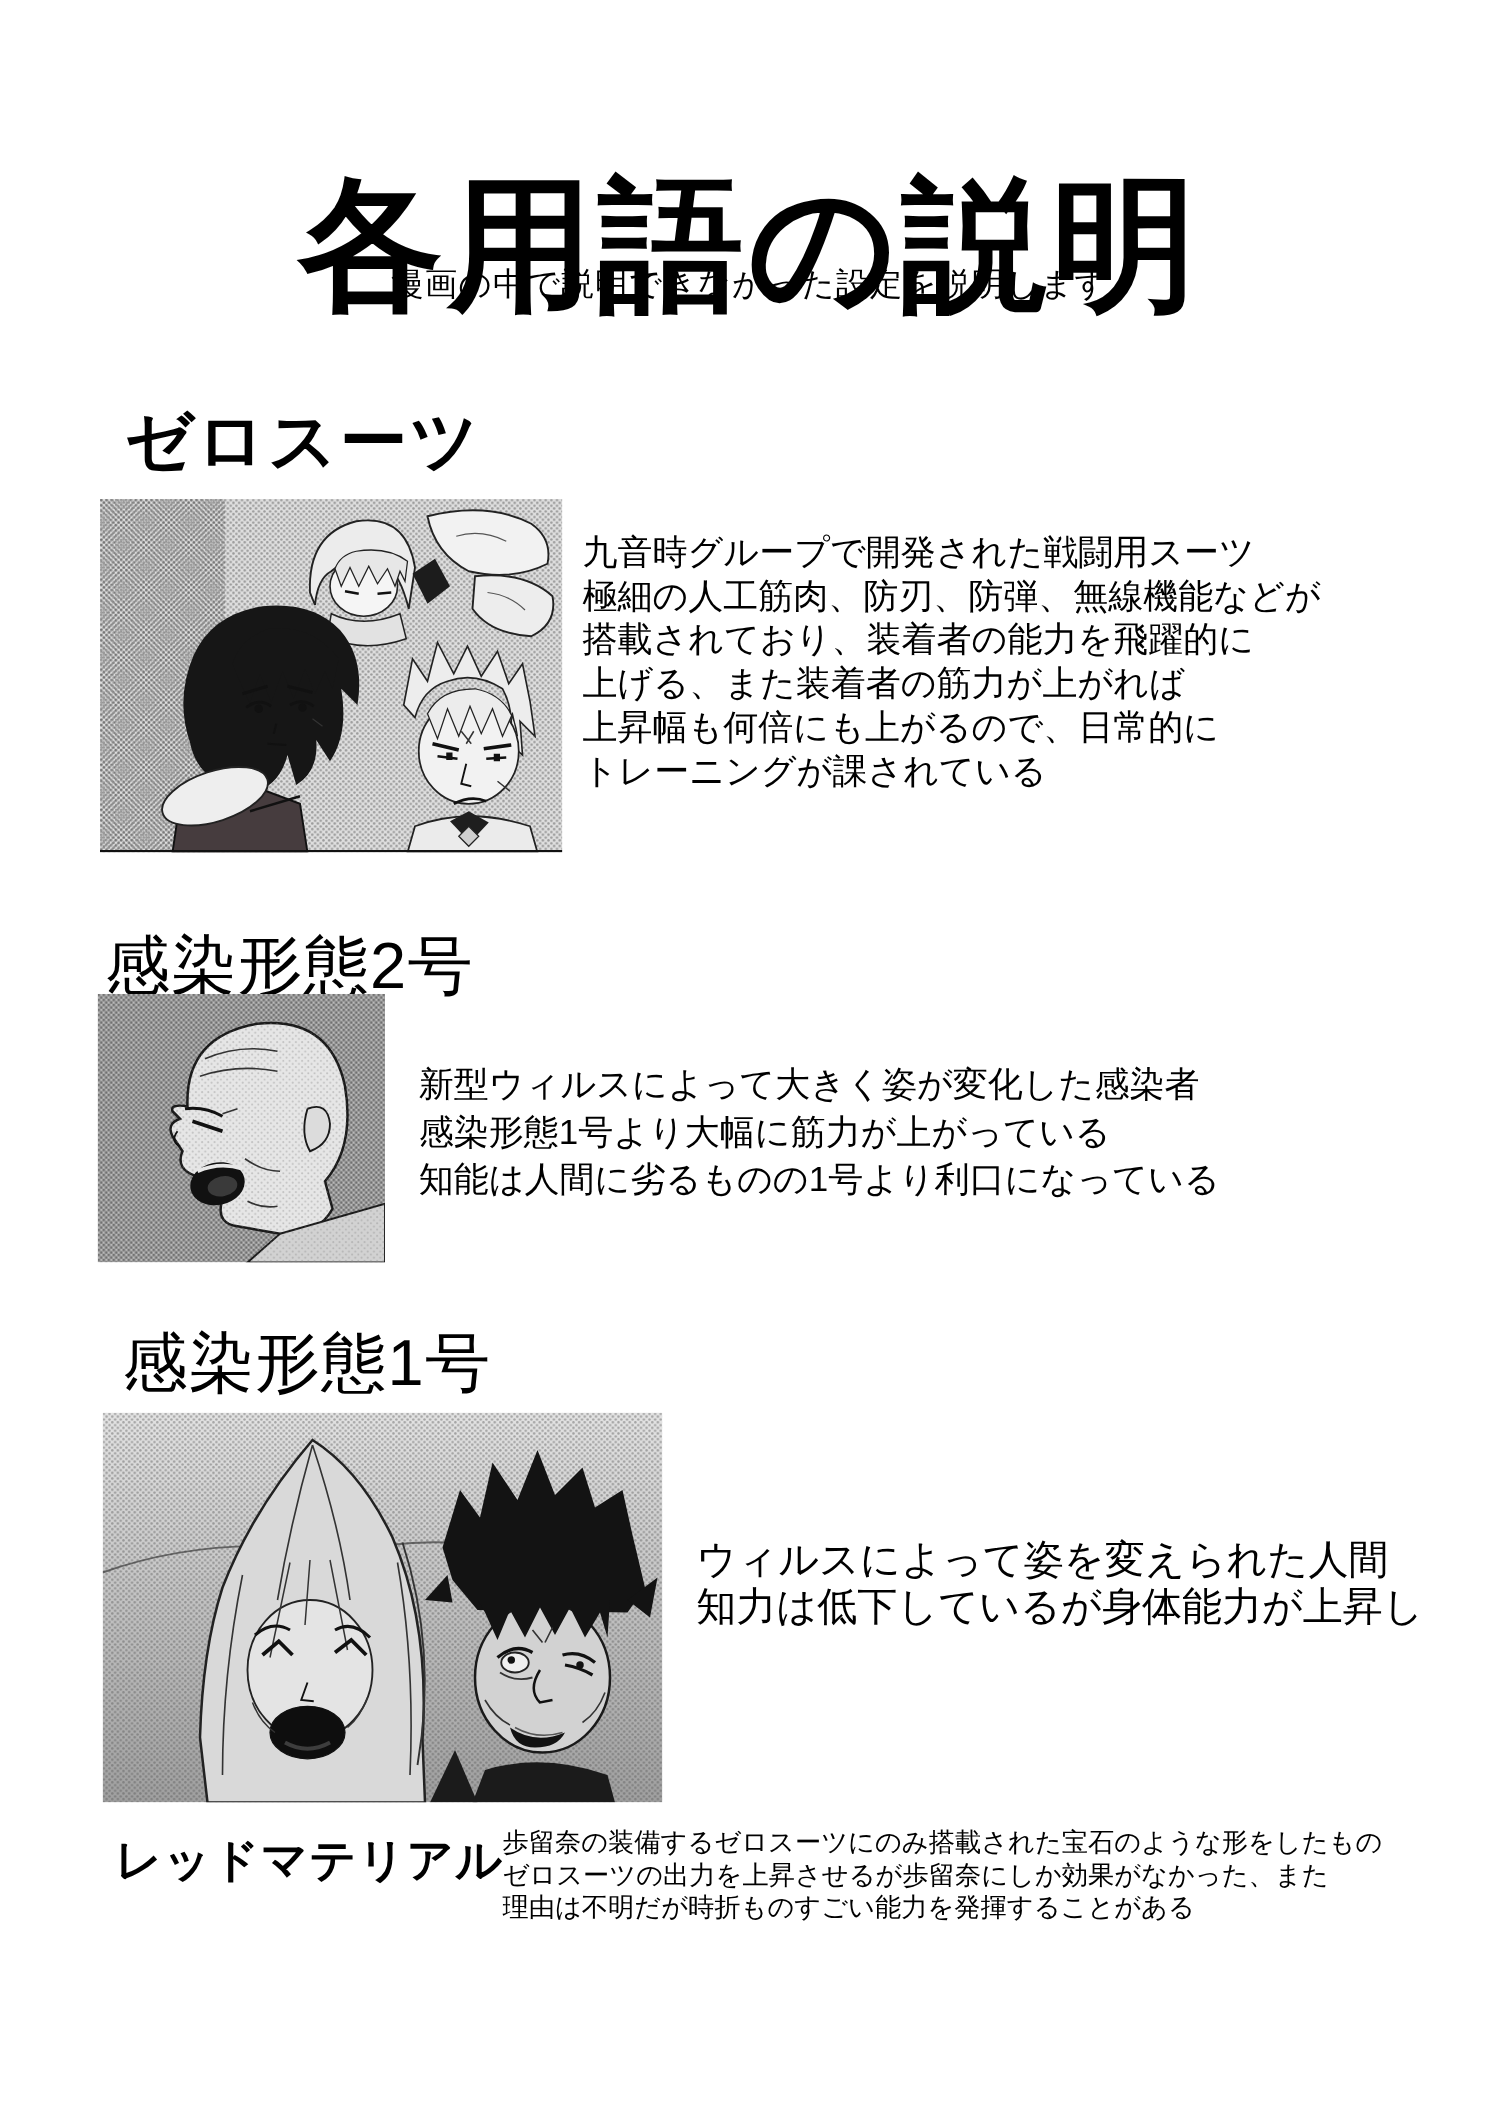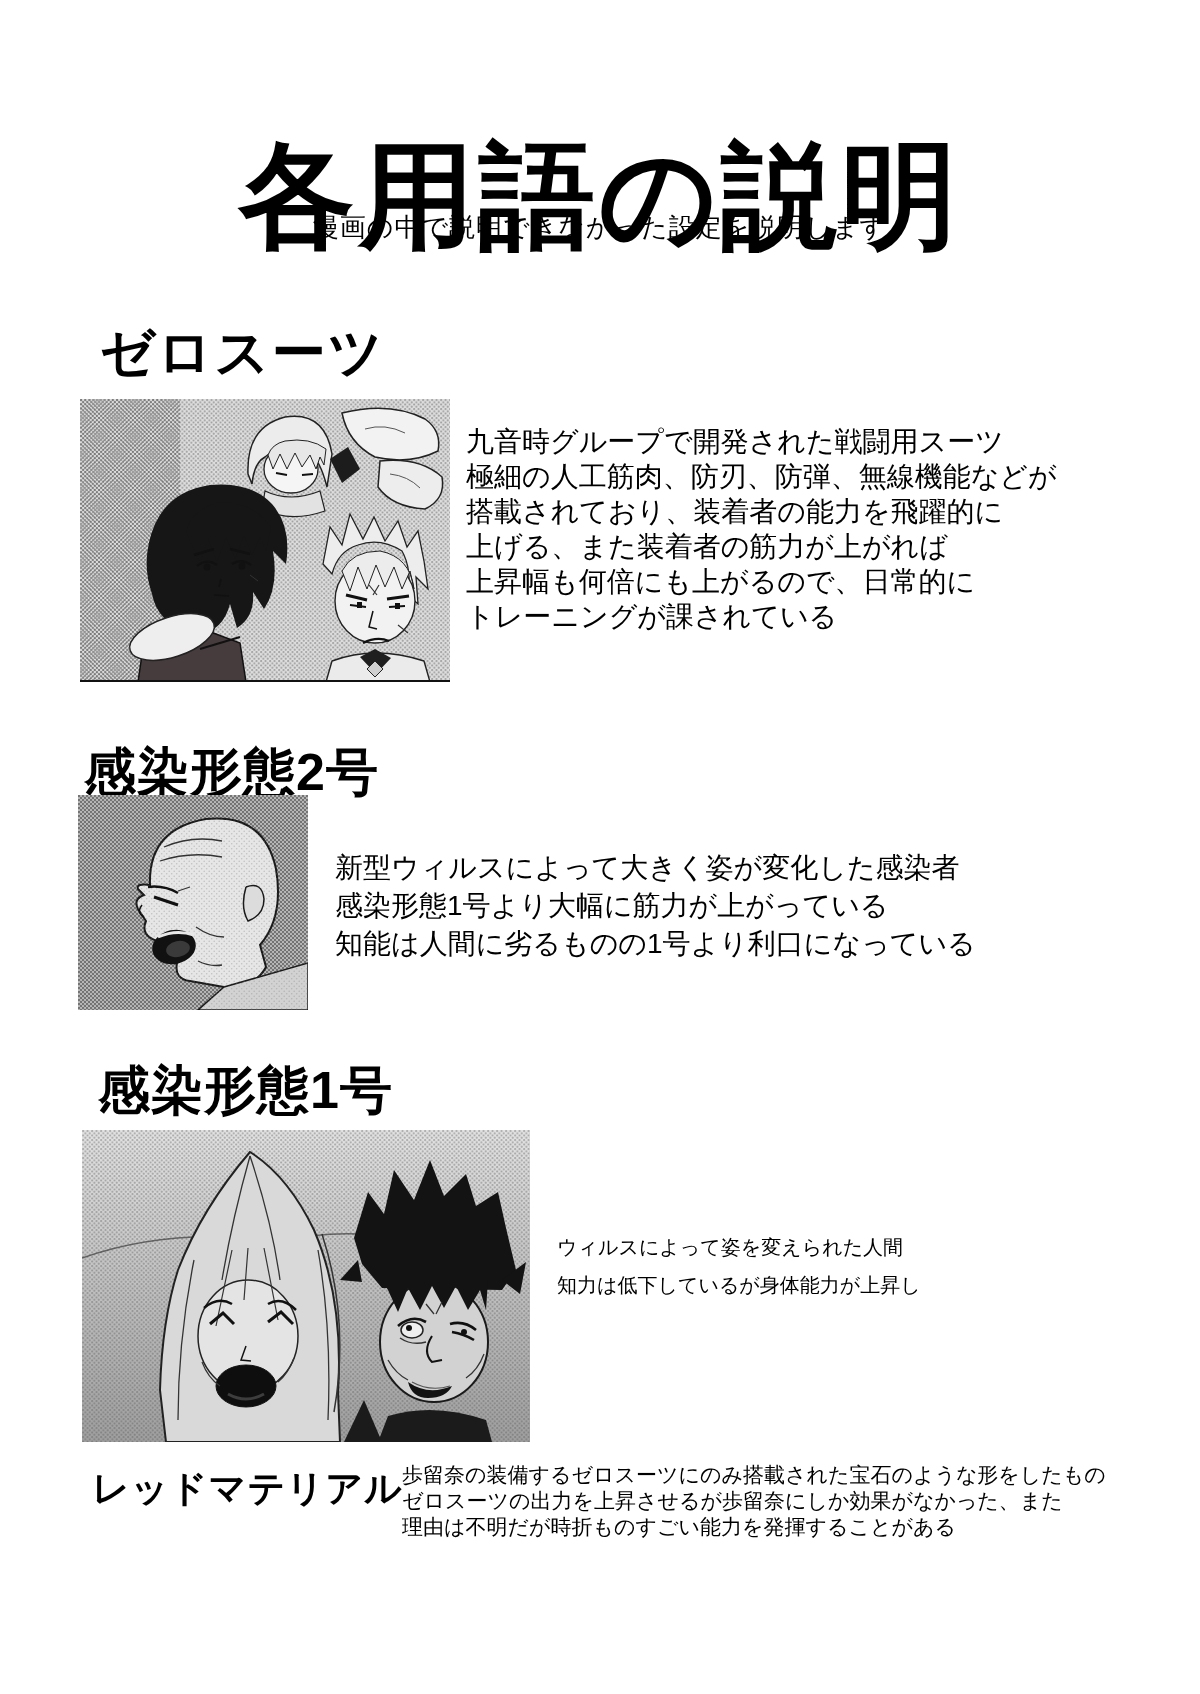--- a/index.html
+++ b/index.html
@@ -17,26 +17,26 @@
     text-align:center;
     font-size:116px;font-weight:bold;letter-spacing:4px;
     line-height:1.15;
   }
   .subtitle{
     left:0;top:210px;width:100%;
     text-align:center;
     font-size:26px;font-weight:normal;letter-spacing:1px;
   }
   .h-big{font-size:54px;font-weight:bold;letter-spacing:2px;}
-  .h-mid{font-size:52px;font-weight:bold;letter-spacing:1px;}
+  .h-mid{font-size:52px;font-weight:normal;letter-spacing:1px;}
   .h-small{font-size:37px;font-weight:bold;letter-spacing:1px;}
   .desc div{white-space:nowrap;}
   .desc-1{left:466px;top:424px;font-size:28px;line-height:35px;}
   .desc-2{left:335px;top:849px;font-size:28px;line-height:38px;}
-  .desc-3{left:557px;top:1228px;font-size:20px;line-height:38px;}
+  .desc-3{left:557px;top:1228px;font-size:32px;line-height:38px;}
   .desc-4{left:402px;top:1462px;font-size:21px;line-height:26px;}
   .img-frame{overflow:hidden;}
   .img-frame svg{display:block;width:100%;height:100%;}
   .img1{left:80px;top:399px;width:370px;height:283px;}
   .img2{left:78px;top:795px;width:230px;height:215px;}
   .img3{left:82px;top:1130px;width:448px;height:312px;}
 </style>
 </head>
 <body>
 

